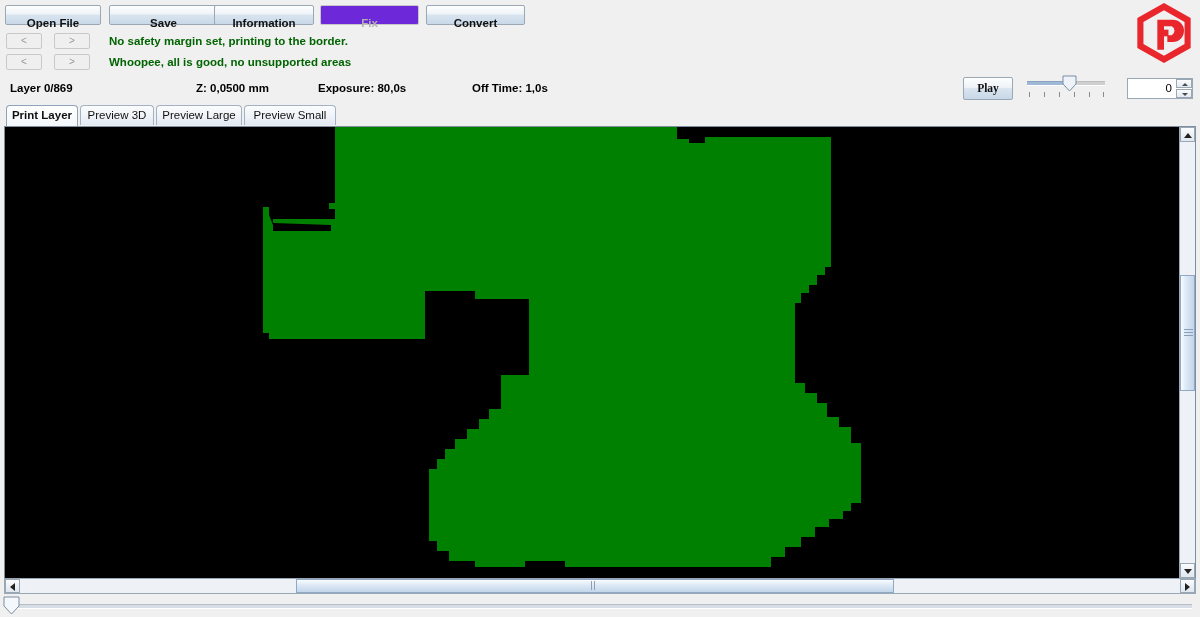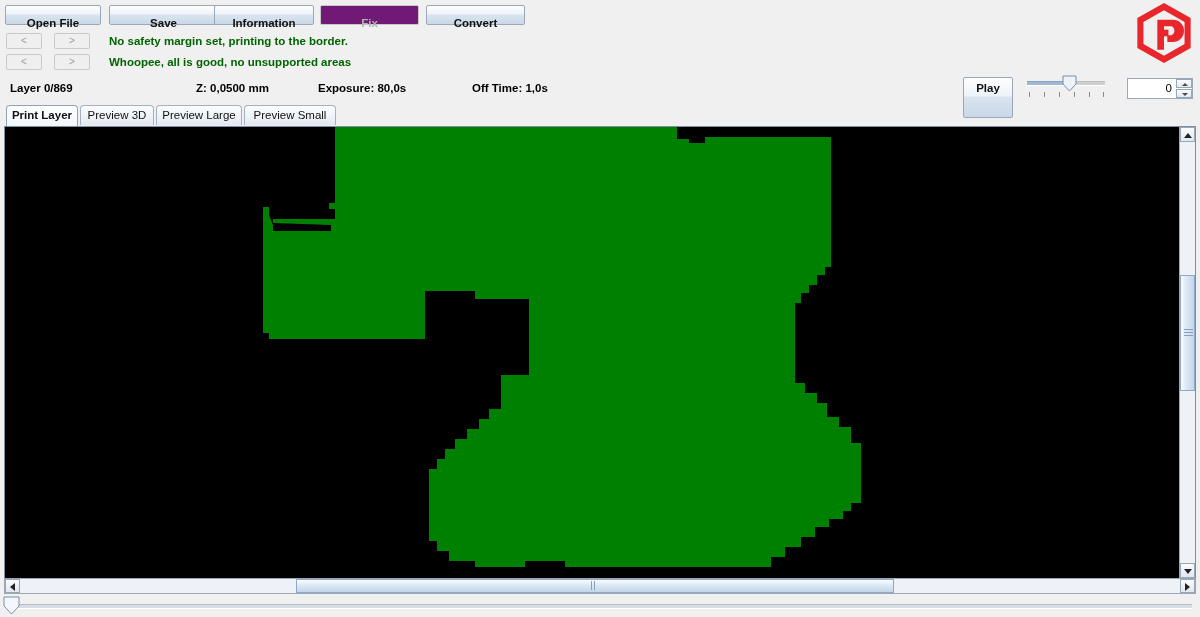--- a/index.html
+++ b/index.html
@@ -36,21 +36,21 @@
     font-size: 11.5px;
     font-weight: bold;
     color: #111;
     text-align: center;
     line-height: 18px;
     padding: 8px;
     cursor: default;
   }
   .tbtn.disabled {
     border: 1px solid #c7c7c7;
-    background: #701a75;
+    background: #6d28d9;
     color: #b0b0b0;
   }
   #btn-open   { left: 5px;   width: 96px; }
   #btn-save   { left: 109px; width: 109px; }
   #btn-info   { left: 214px; width: 100px; }
   #btn-fix    { left: 320px; width: 99px; }
   #btn-conv   { left: 426px; width: 99px; }
 
   
   .navbtn {
@@ -104,26 +104,26 @@
   }
   #info-layer    { left: 10px; }
   #info-z        { left: 196px; }
   #info-exposure { left: 318px; }
   #info-offtime  { left: 472px; }
 
   
   #play-btn {
     position: absolute;
     left: 963px; top: 77px;
-    width: 50px; height: 41px;
+    width: 50px; height: 23px;
     box-sizing: border-box;
     border: 1px solid #9aa7b5;
     border-radius: 2px;
     background: linear-gradient(to bottom, #fdfefe 0%, #eef3f8 45%, #d9e4ef 50%, #c9d8e8 100%);
-    font-family: Liberation Sans, sans-serif;
+    font-family: Liberation Serif, serif;
     font-size: 11.5px;
     font-weight: bold;
     color: #111;
     line-height: 21px;
     text-align: center;
     cursor: default;
     padding: 0;
   }
   #slider-wrap {
     position: absolute;

